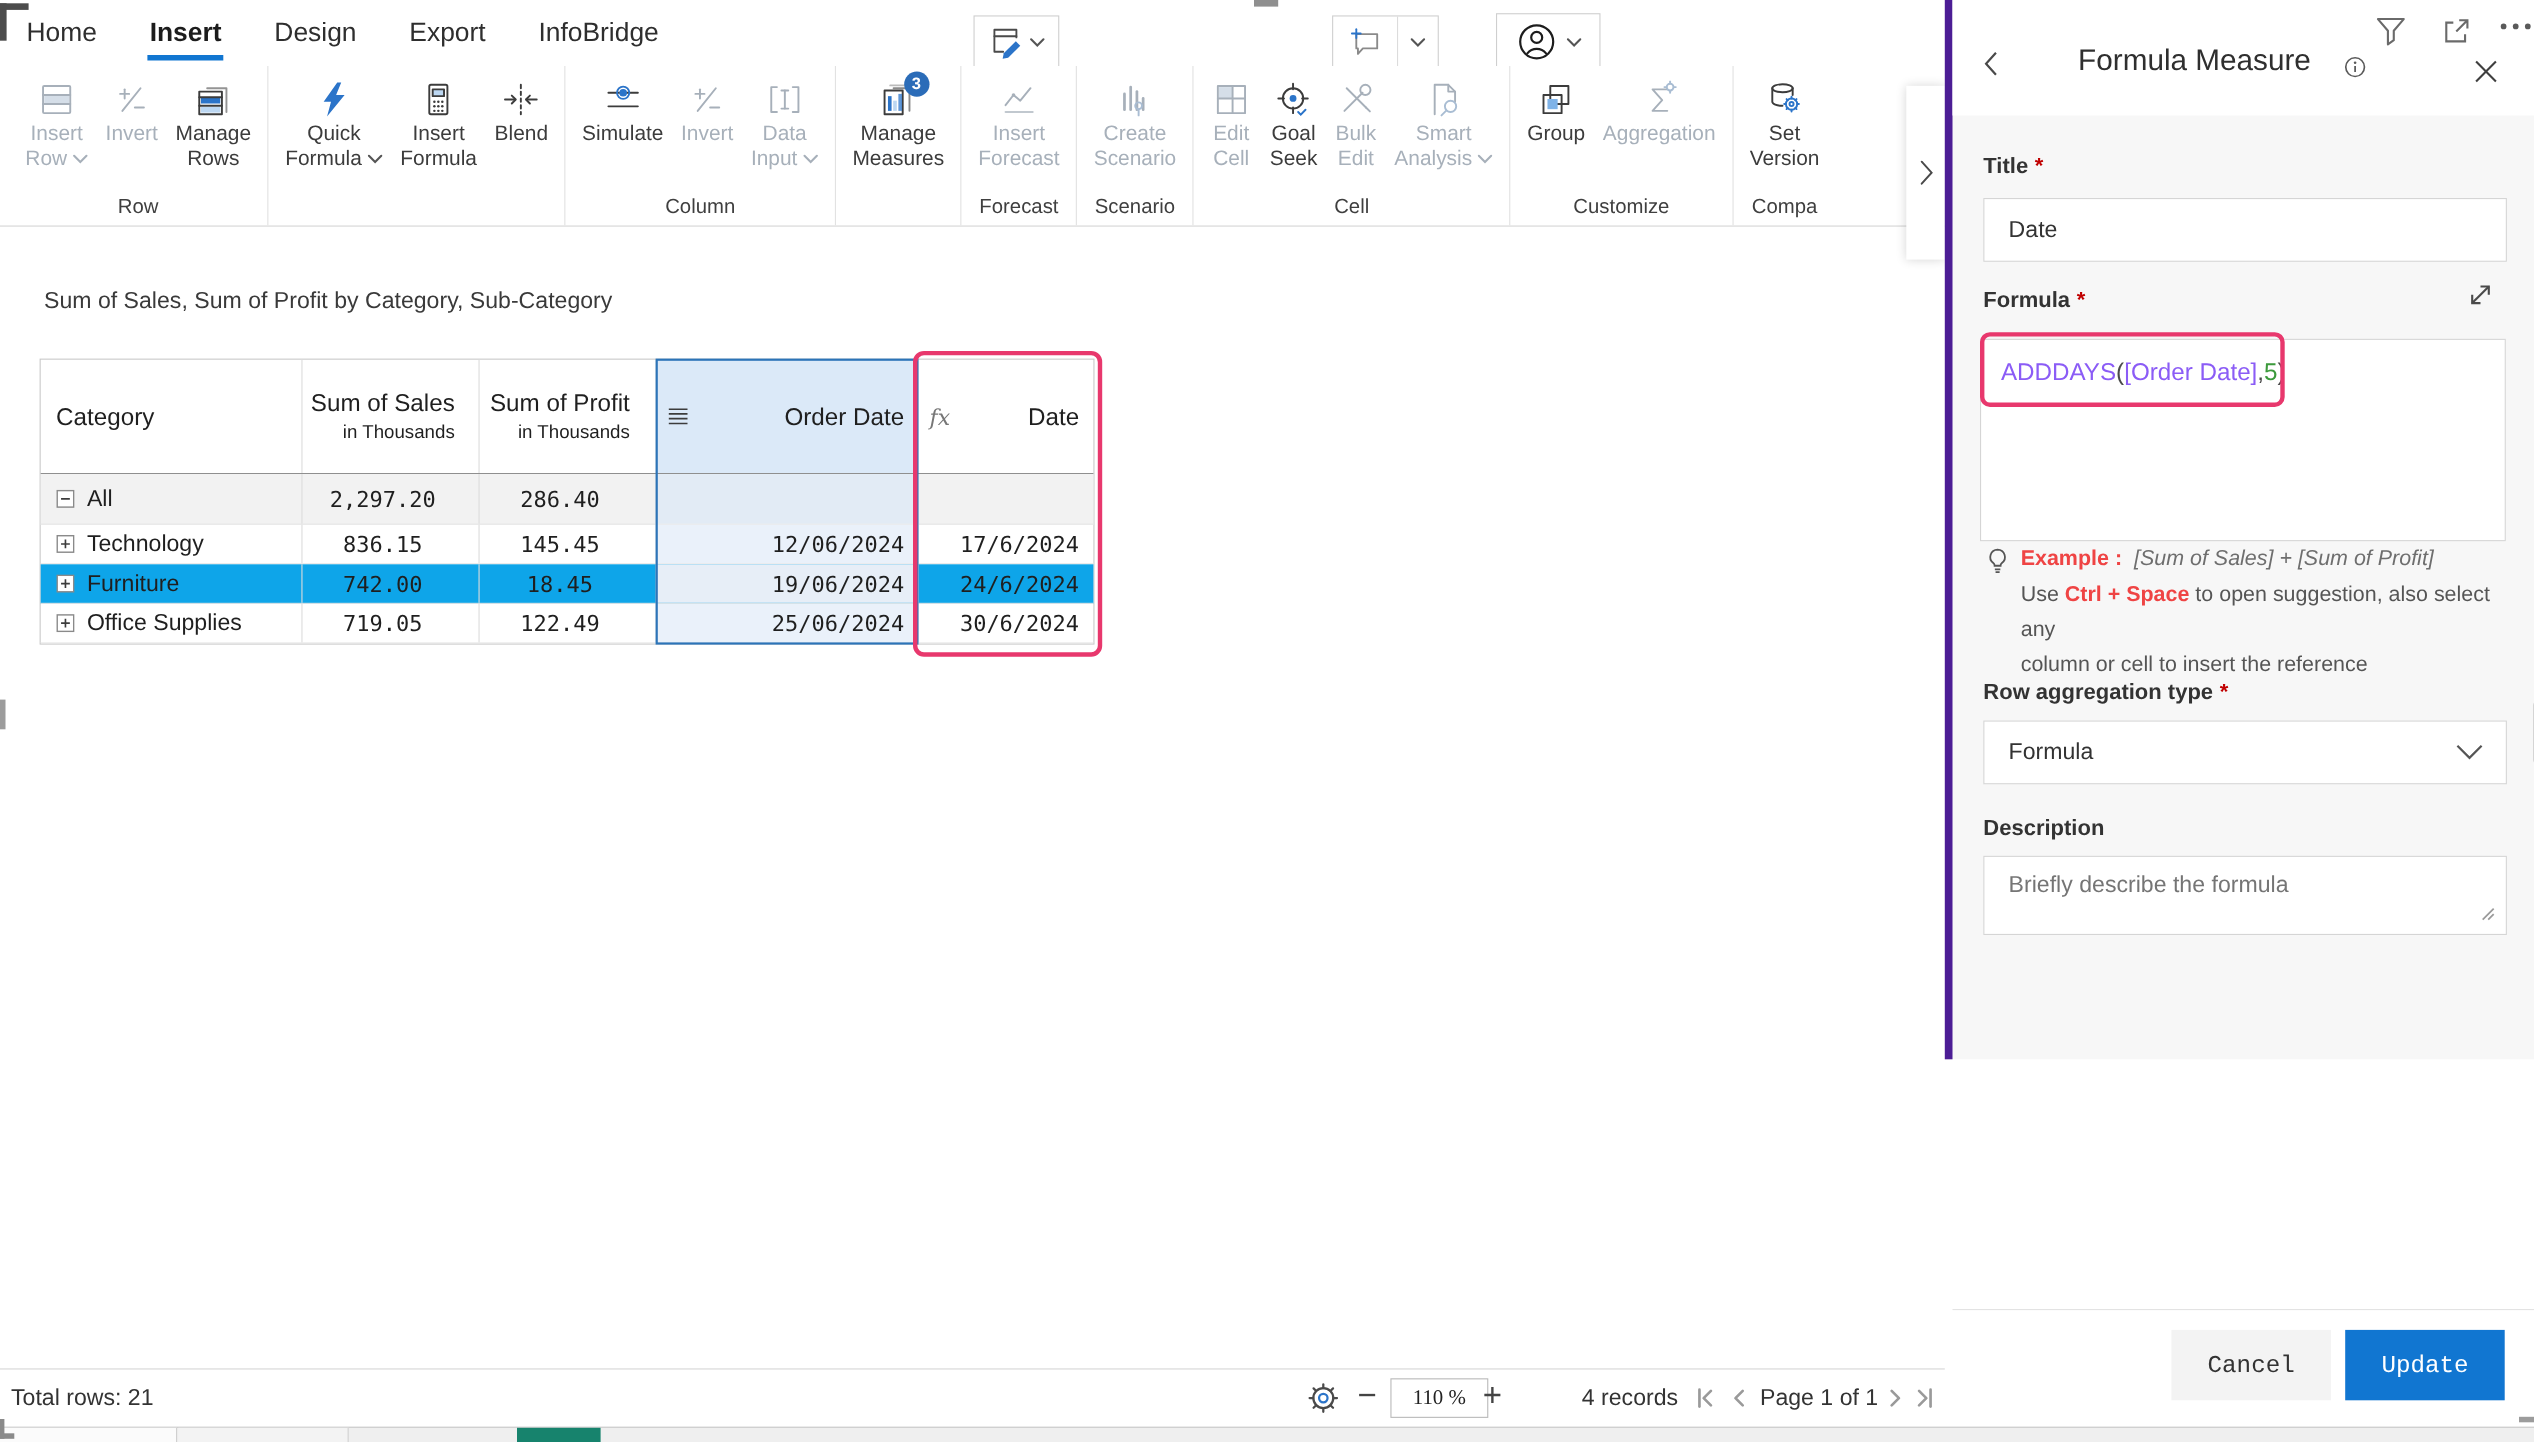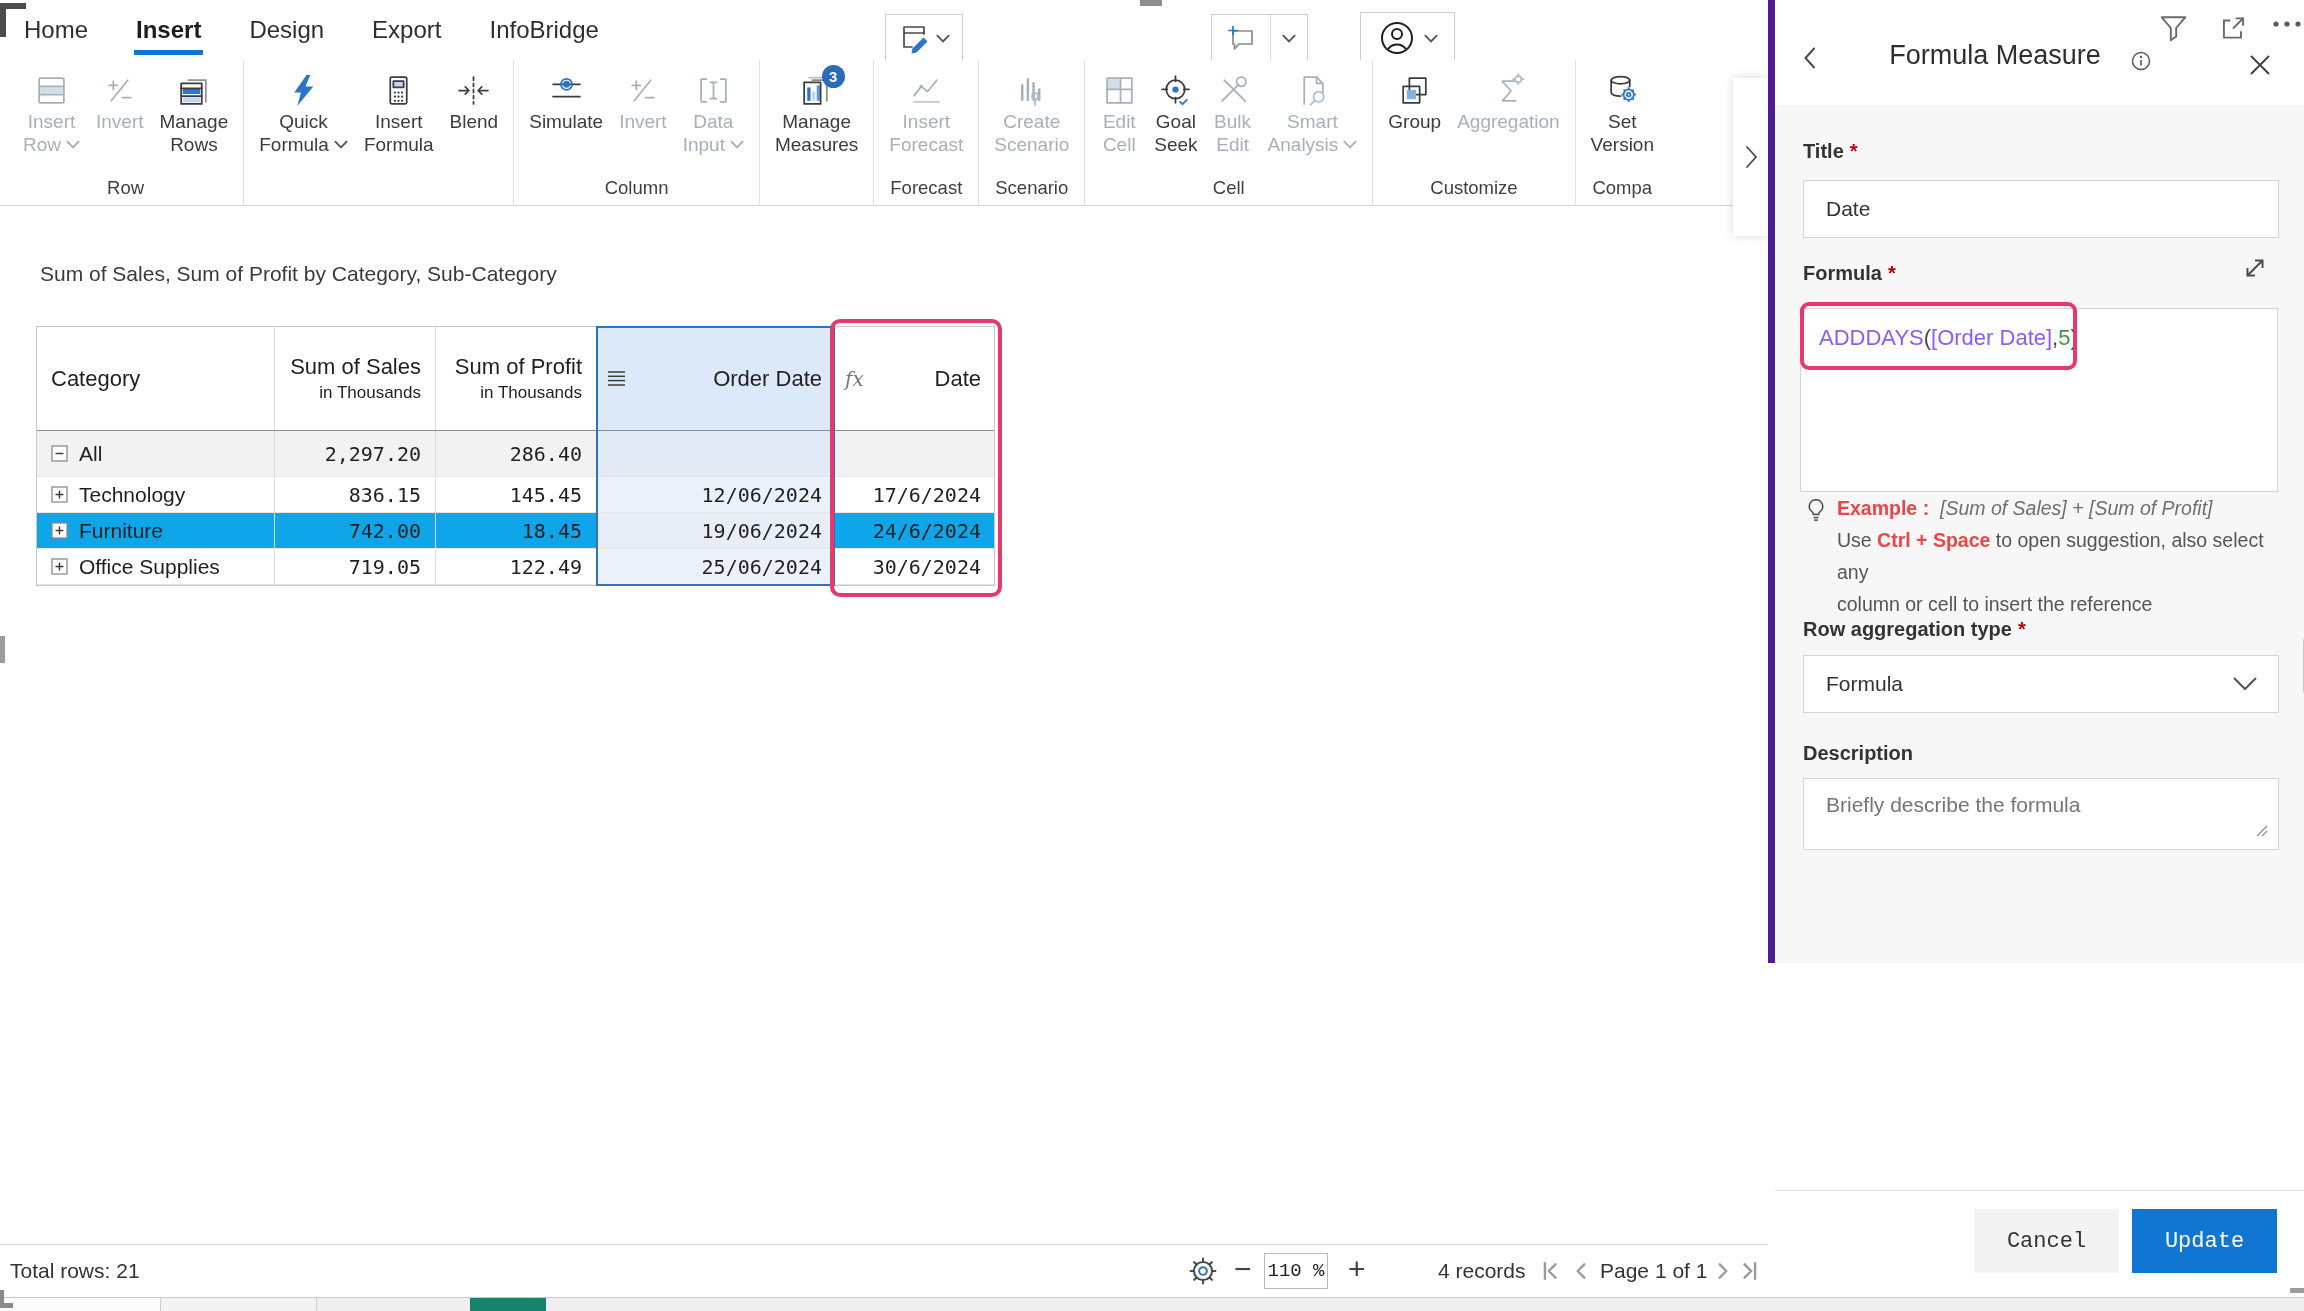--- a/index.html
+++ b/index.html
@@ -47,21 +47,21 @@
   #ribbon-overflow{position:absolute;left:1733px;top:78px;width:35px;height:158px;background:#fff;box-shadow:0 0 9px rgba(0,0,0,.16);display:flex;align-items:center;justify-content:center;cursor:pointer;z-index:3}
 
   
   #content{position:absolute;left:0;top:207px;width:1768px;height:1037px;background:#fff}
   #report-title{position:absolute;left:40px;top:55px;font-size:21px;color:#3a3a3a}
   #pivot{position:absolute;left:36px;top:119px;width:959px;border:1px solid #c9c9c9;font-size:21px;color:#1f1f1f}
   .trow{display:flex}
   .tc{border-right:1px solid #dcdcdc;display:flex;align-items:center;overflow:hidden}
   .tc:last-child{border-right:none}
   .c0{width:238px;padding-left:14px;gap:11px}
-  .c1,.c2{width:161px;justify-content:flex-end;padding-right:14px}
+  .c1,.c2{width:161px;justify-content:center;padding-right:14px}
   .c3{width:238px;justify-content:flex-end;padding-right:12px}
   .c4{width:158px;justify-content:flex-end;padding-right:12px}
   .thead{height:104px;border-bottom:1px solid #8f8f8f}
   .thead .tc{font-size:22px}
   .hstack{display:flex;flex-direction:column;align-items:flex-end}
   .hsub{font-size:17px;margin-top:3px}
   .thead .c3{background:#dbe9f8}
   .thead .c3,.thead .c4{justify-content:space-between;padding-left:10px}
   .tbody{height:36px;border-bottom:1px solid #e6e6e6}
   .tbody:last-child{border-bottom:none}
@@ -75,21 +75,21 @@
   .boldrow{font-weight:400}
   .fx{font-family:"DejaVu Serif",serif;font-style:italic;color:#777;font-size:20px}
   .expando{width:17px;height:17px;flex:0 0 17px}
   .blue-outline{position:absolute;pointer-events:none;left:559px;top:-1px;width:239px;bottom:-1px;border:2px solid var(--selb)}
   .pink-outline{position:absolute;pointer-events:none;left:793px;top:-8px;width:172px;bottom:-12px;border:4px solid var(--pink);border-radius:10px}
   .edge-mark{position:absolute;background:#9c9c9c}
 
   
   #statusbar{position:absolute;left:0;top:1244px;width:1768px;height:53px;border-top:1px solid #d6d6d6;background:#fff;font-size:21px;color:#333}
   .sb{position:absolute;display:flex;align-items:center}
-  .zoombox{width:64px;height:36px;border:1px solid #b9b9b9;text-align:center;font-family:Liberation Mono, monospace;font-size:19px;color:#222;background:#fff}
+  .zoombox{width:89px;height:36px;border:1px solid #b9b9b9;text-align:center;font-family:Liberation Serif, serif;font-size:19px;color:#222;background:#fff}
   .pm{font-size:30px;color:#444;line-height:30px;cursor:pointer}
   .pgico{width:22px;height:22px}
   .pgico path{stroke:#9a9a9a;stroke-width:2.2;fill:none;stroke-linecap:round;stroke-linejoin:round}
 
   
   #bottomstrip{position:absolute;left:0;top:1297px;width:2304px;height:14px;background:#efefef;border-top:1px solid #c9c9c9;z-index:9}
   .strip-seg{position:absolute;top:0;bottom:0}
 
   
   #panel{position:absolute;left:1768px;top:0;width:536px;height:963px;background:#f7f7f7;border-left:7px solid #4c1d95;z-index:5}

